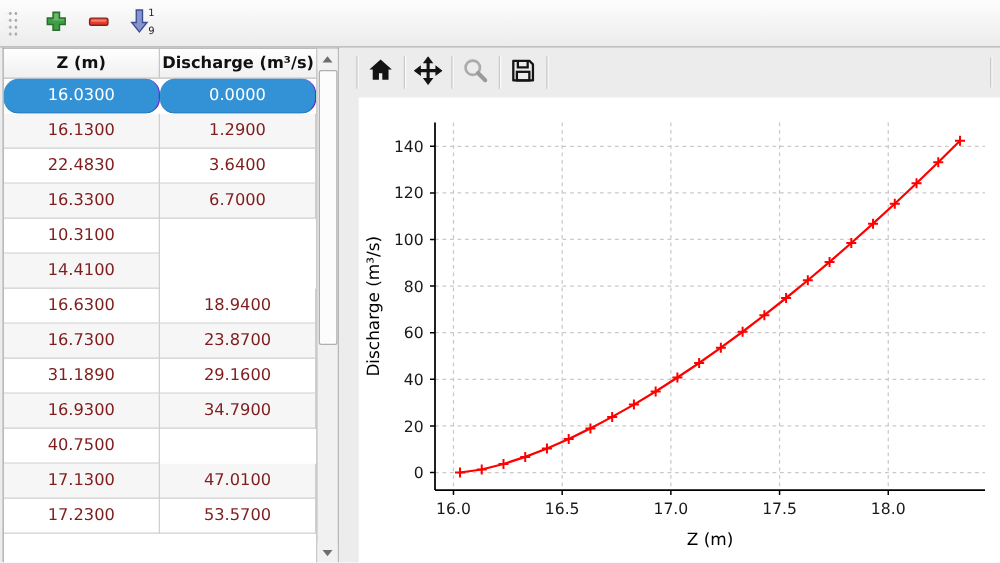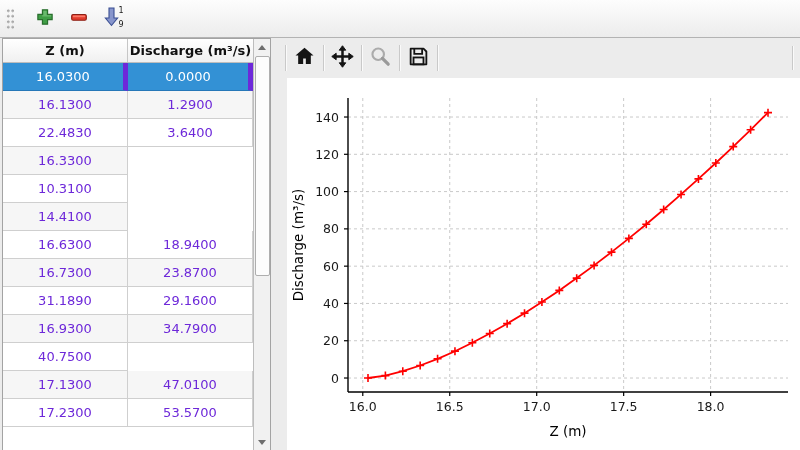--- a/index.html
+++ b/index.html
@@ -30,27 +30,27 @@
     border:1px solid #a3a3a3;border-bottom:none;background:#fff;
     display:flex;box-sizing:border-box;
   }
   .table-area{width:251px;overflow:hidden;}
   .thead{display:flex;height:23px;background:linear-gradient(#ffffff,#f0f0f0);
          border-bottom:1px solid #bdbdbd;}
   .th{width:125px;font-weight:bold;font-size:13px;color:#111;
       text-align:center;line-height:23px;box-sizing:border-box;}
   .th:first-child{border-right:1px solid #c6c6c6;}
   .trow{display:flex;height:28px;}
-  .tcell{width:125px;box-sizing:border-box;font-size:13px;color:#6d28d9;
+  .tcell{width:125px;box-sizing:border-box;font-size:13px;color:#7f1d1d;
          text-align:center;line-height:27px;
          border-right:1px solid #cfcfcf;border-bottom:1px solid #cfcfcf;}
   .trow:nth-child(even) .tcell{background:#f6f6f6;}
   .trow.selected .tcell{
     background:#3391d5;color:#fff;
-    border-right:5px solid #6d28d9;border-bottom:1px solid #2678b8;
+    border-right:1px solid #6d28d9;border-bottom:1px solid #2678b8;border-radius:12px;
   }
   
   .v-scrollbar{width:17px;background:#f1f1f1;border-left:1px solid #bdbdbd;
                position:relative;box-sizing:border-box;}
   .sb-btn{position:absolute;left:0;width:16px;height:16px;background:#f1f1f1;
           display:flex;align-items:center;justify-content:center;}
   .sb-btn.up{top:0;}
   .sb-btn.down{bottom:0;}
   .tri-up{width:0;height:0;border-left:4px solid transparent;
           border-right:4px solid transparent;border-bottom:5px solid #6e6e6e;}
@@ -123,20 +123,21 @@
         <div class="trow">
           <div class="tcell">16.1300</div>
           <div class="tcell">1.2900</div>
         </div>
         <div class="trow">
           <div class="tcell">22.4830</div>
           <div class="tcell">3.6400</div>
         </div>
         <div class="trow">
           <div class="tcell">16.3300</div>
+          <div class="tcell">6.7000</div>
         </div>
         <div class="trow">
           <div class="tcell">10.3100</div>
         </div>
         <div class="trow">
           <div class="tcell">14.4100</div>
         </div>
         <div class="trow">
           <div class="tcell">16.6300</div>
           <div class="tcell">18.9400</div>

